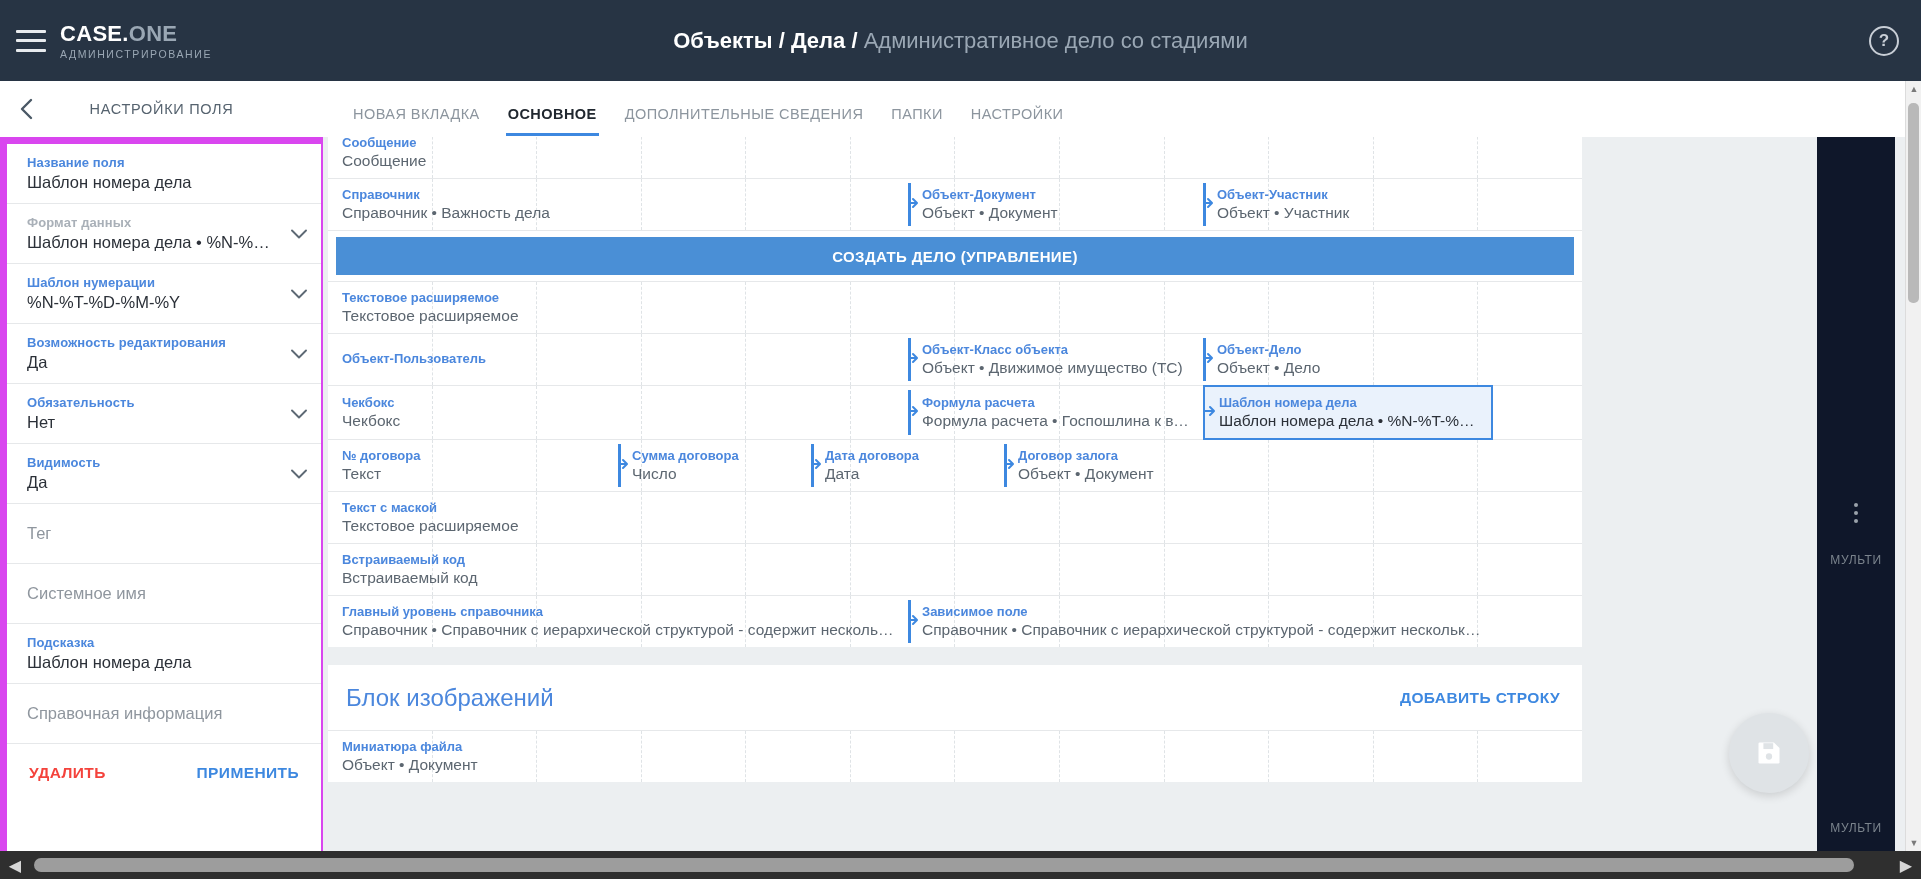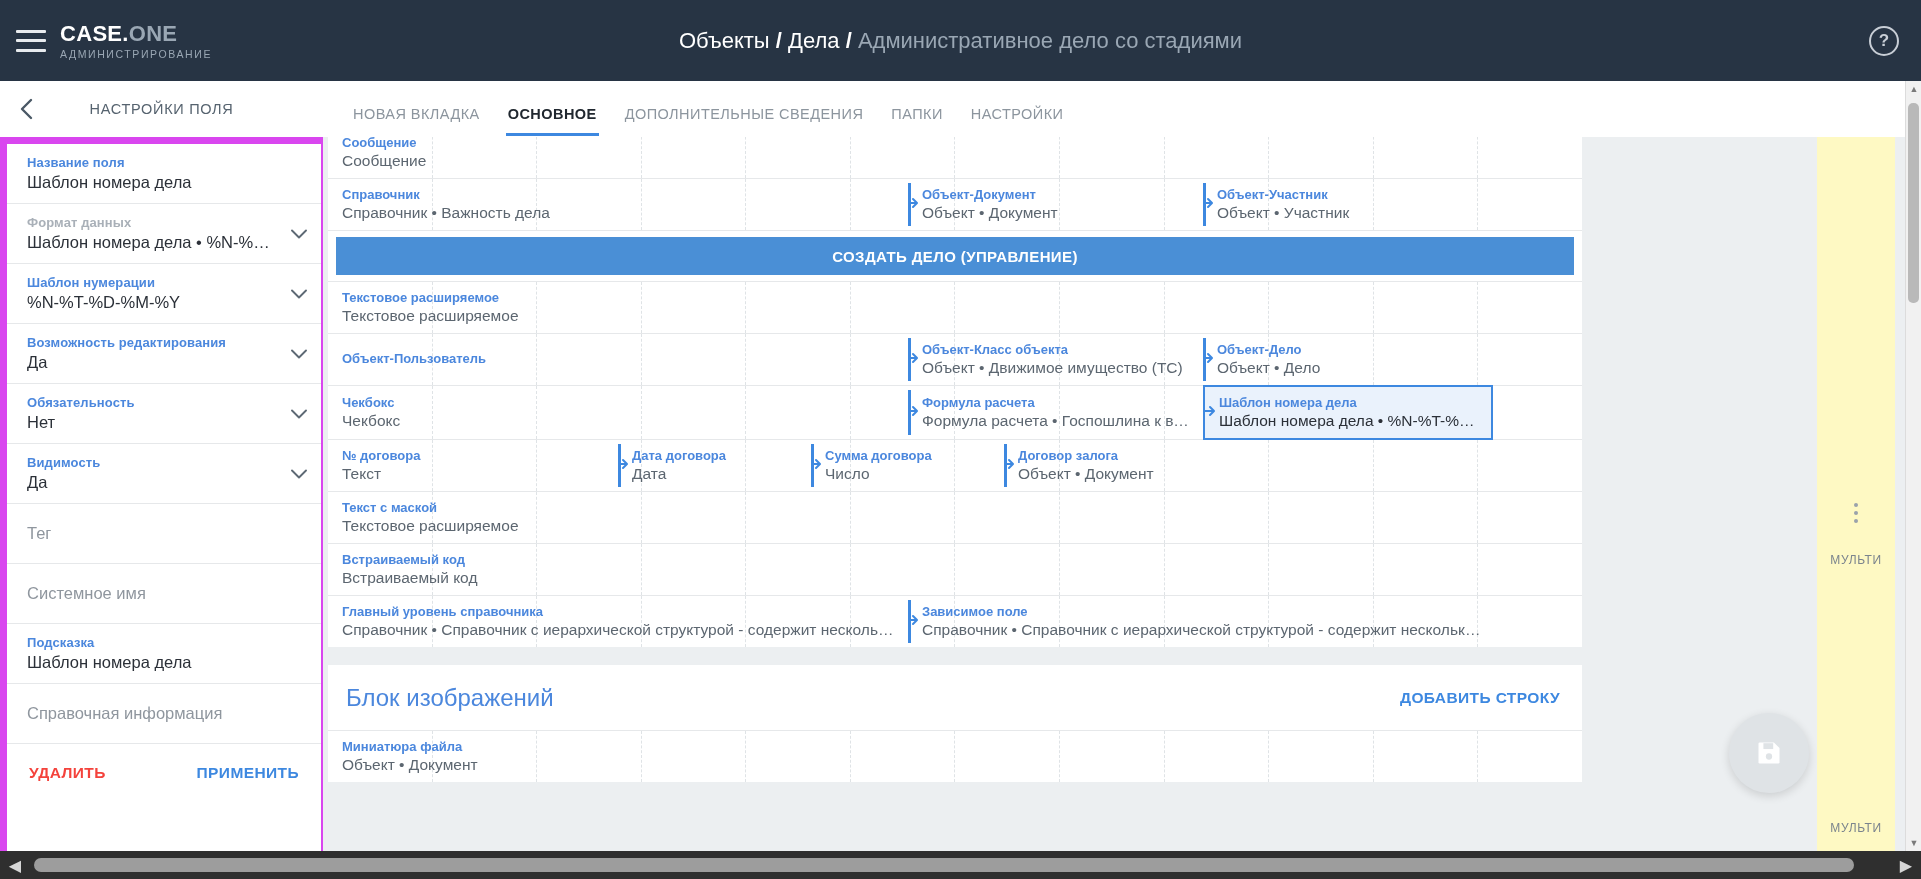--- a/index.html
+++ b/index.html
@@ -44,21 +44,21 @@
     font-size: 10.5px; color: #9aa7b4; letter-spacing: 1.6px;
     margin-top: 4px; font-weight: normal;
   }
 
   .topbar-title {
     position: absolute; left: 0; right: 0;
     text-align: center;
     font-size: 22px; line-height: 81px;
     pointer-events: none;
   }
-  .t-bold { color: #ffffff; font-weight: normal; }
+  .t-bold { color: #ffffff; font-weight: bold; }
   .t-sep  { color: #ffffff; font-weight: bold; }
   .t-dim  { color: #9aa7b4; font-weight: normal; text-align: center; }
 
   .help-icon {
     position: absolute; right: 22px; top: 50%; transform: translateY(-50%);
     width: 30px; height: 30px; border-radius: 50%;
     border: 2px solid #c8ced6;
     color: #c8ced6; font-size: 17px; font-weight: bold;
     display: flex; align-items: center; justify-content: center;
     cursor: pointer; user-select: none;
@@ -266,21 +266,21 @@
     margin-left: auto;
     font-size: 15.5px; font-weight: bold; letter-spacing: .4px;
     color: #3d88e0; background: none; border: none; cursor: pointer;
     font-family: inherit;
   }
 
   
   .rail {
     position: absolute; top: 0; right: 26px;
     width: 78px; height: 714px;
-    background: #fef9c3;
+    background: #0f172a;
   }
   .rail-kebab {
     position: absolute; left: 50%; transform: translateX(-50%);
     display: flex; flex-direction: column; gap: 4px;
     cursor: pointer;
   }
   .rail-kebab i { display:block; width:4px; height:4px; border-radius:50%; background:#9aa2ab; }
   .rail-multi {
     position: absolute; left: 50%; transform: translateX(-50%);
     font-size: 12px; color: #7b848d; letter-spacing: .6px; white-space: nowrap;
@@ -610,31 +610,31 @@
                 <div></div>
                 <div></div>
                 <div></div>
                 <div></div>
               </div>
               <div class="cell" style="width: 290px; flex: 0 0 290px;">
                 <div class="cell-title">№ договора</div>
                 <div class="cell-sub">Текст</div>
               </div>
               <div class="cell barred" style="width: 193px; flex: 0 0 193px;">
+                <div class="cell-title">Сумма договора</div>
+                <div class="cell-sub">Число</div>
+                <span class="resize-arrows"><svg width="20" height="14" viewBox="0 0 20 14">
+                    <line x1="3" y1="7" x2="17" y2="7" stroke="#3d88e0" stroke-width="2"></line>
+                    <polyline points="6,3 2,7 6,11" fill="none" stroke="#3d88e0" stroke-width="2" stroke-linecap="round" stroke-linejoin="round"></polyline>
+                    <polyline points="14,3 18,7 14,11" fill="none" stroke="#3d88e0" stroke-width="2" stroke-linecap="round" stroke-linejoin="round"></polyline>
+                  </svg></span>
+              </div>
+              <div class="cell barred" style="width: 193px; flex: 0 0 193px;">
                 <div class="cell-title">Дата договора</div>
                 <div class="cell-sub">Дата</div>
-                <span class="resize-arrows"><svg width="20" height="14" viewBox="0 0 20 14">
-                    <line x1="3" y1="7" x2="17" y2="7" stroke="#3d88e0" stroke-width="2"></line>
-                    <polyline points="6,3 2,7 6,11" fill="none" stroke="#3d88e0" stroke-width="2" stroke-linecap="round" stroke-linejoin="round"></polyline>
-                    <polyline points="14,3 18,7 14,11" fill="none" stroke="#3d88e0" stroke-width="2" stroke-linecap="round" stroke-linejoin="round"></polyline>
-                  </svg></span>
-              </div>
-              <div class="cell barred" style="width: 193px; flex: 0 0 193px;">
-                <div class="cell-title">Сумма договора</div>
-                <div class="cell-sub">Число</div>
                 <span class="resize-arrows"><svg width="20" height="14" viewBox="0 0 20 14">
                     <line x1="3" y1="7" x2="17" y2="7" stroke="#3d88e0" stroke-width="2"></line>
                     <polyline points="6,3 2,7 6,11" fill="none" stroke="#3d88e0" stroke-width="2" stroke-linecap="round" stroke-linejoin="round"></polyline>
                     <polyline points="14,3 18,7 14,11" fill="none" stroke="#3d88e0" stroke-width="2" stroke-linecap="round" stroke-linejoin="round"></polyline>
                   </svg></span>
               </div>
               <div class="cell barred" style="width: 193px; flex: 0 0 193px;">
                 <div class="cell-title">Договор залога</div>
                 <div class="cell-sub">Объект • Документ</div>
                 <span class="resize-arrows"><svg width="20" height="14" viewBox="0 0 20 14">

